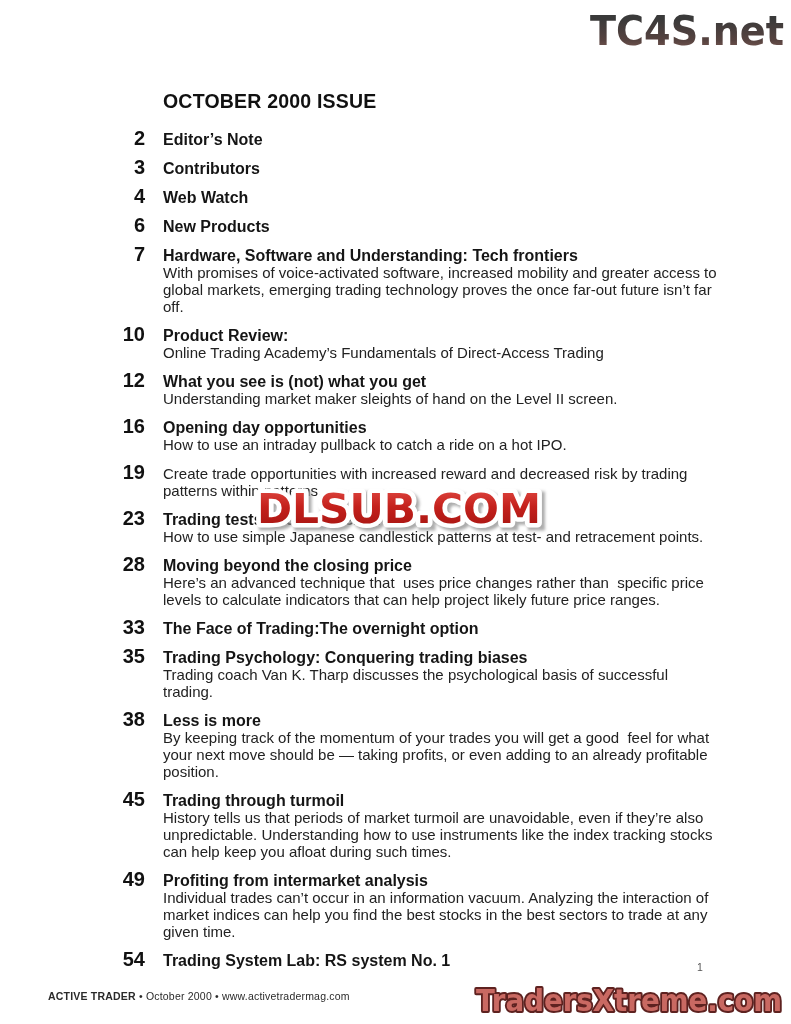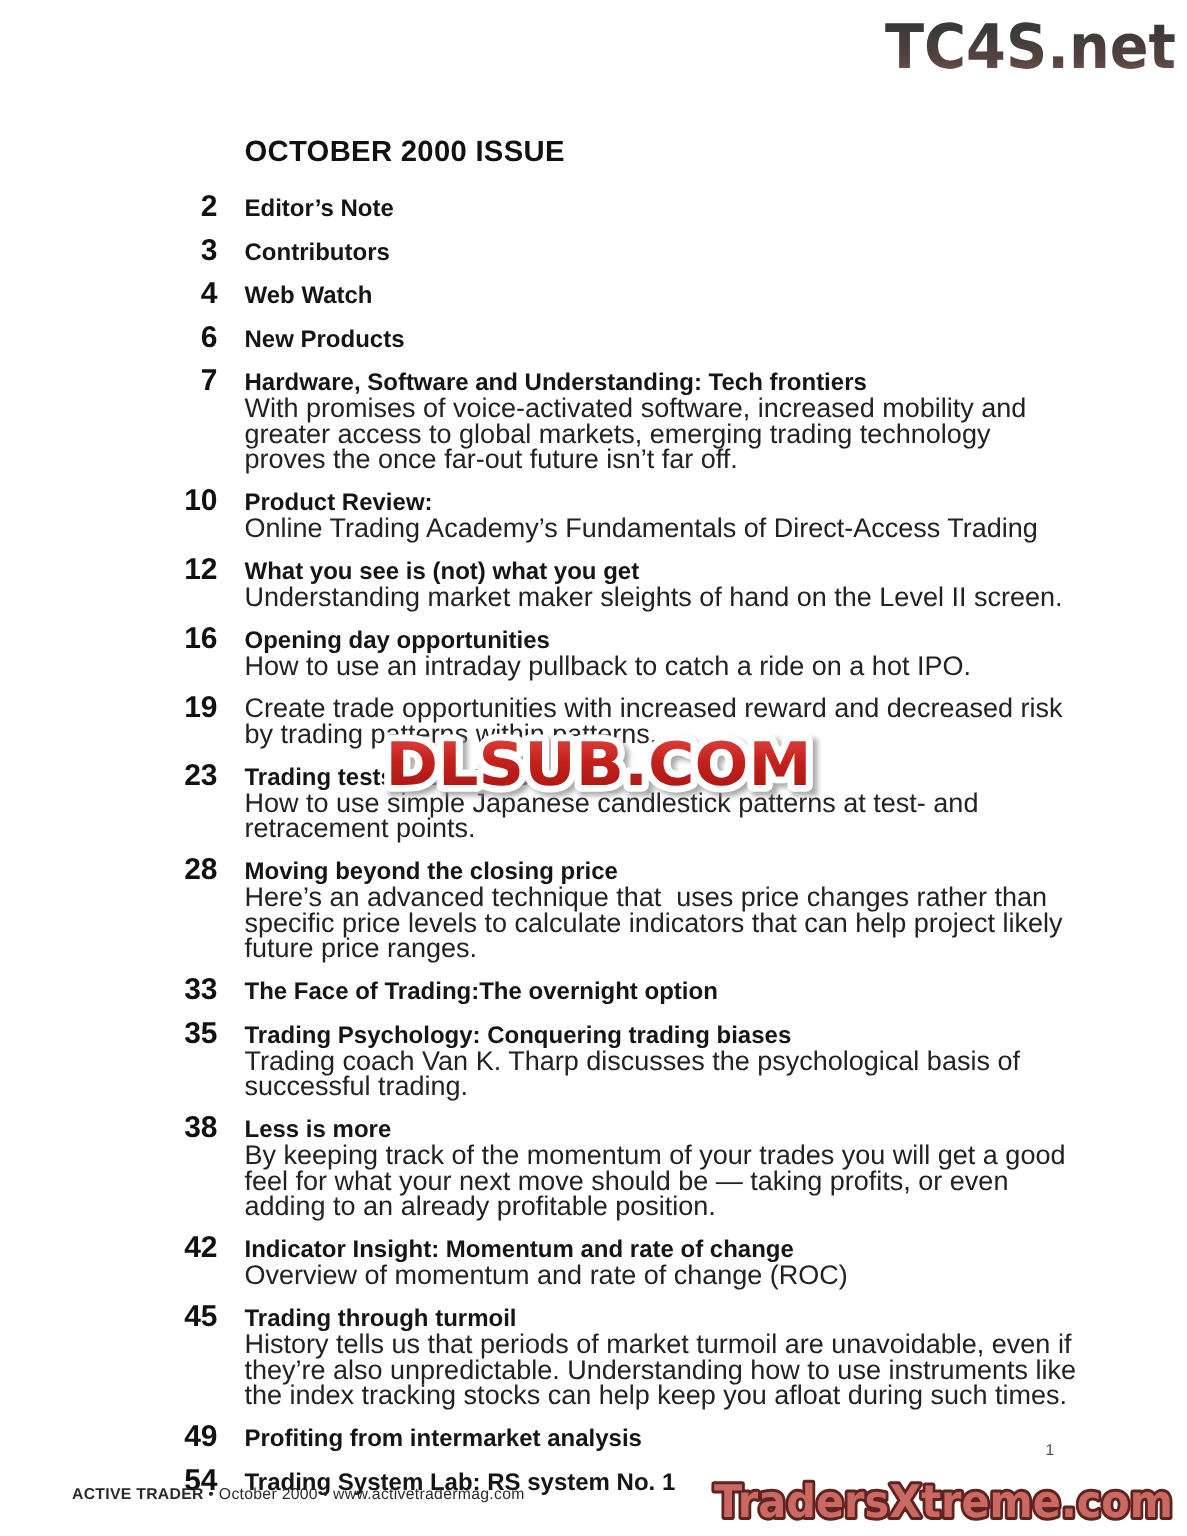--- a/index.html
+++ b/index.html
@@ -13,21 +13,21 @@
     font-size:19.5px;font-weight:bold;letter-spacing:.2px;color:#111;
     margin:0 0 17px 115px;
   }
   .row{display:flex;align-items:baseline;margin-bottom:11px;}
   .num{
     width:97px;flex:0 0 97px;text-align:right;margin-right:18px;
     font-size:20px;font-weight:bold;color:#111;line-height:17px;
   }
   .text{width:556px;}
   .title{font-size:16px;font-weight:bold;line-height:17px;color:#151515;}
-  .desc{font-size:18px;line-height:17px;color:#222;white-space:pre-wrap;}
+  .desc{font-size:15px;line-height:17px;color:#222;white-space:pre-wrap;}
   .footer-line{
     position:absolute;left:48px;top:990px;font-size:10.5px;color:#2a2a2a;letter-spacing:.2px;
   }
   .footer-line b{font-weight:bold;}
   .page-num{position:absolute;left:697px;top:961px;font-size:10.5px;color:#555;}
   .wm{position:absolute;pointer-events:none;}
   .wm-tc4s{top:4px;right:4px;}
   .wm-dlsub{left:250px;top:482px;}
   .wm-txc{right:2px;top:981px;}
 </style>
@@ -138,37 +138,31 @@
           </div>
         </div>
         <div class="row">
           <div class="num">38</div>
           <div class="text">
             <div class="title">Less is more</div>
             <div class="desc">By keeping track of the momentum of your trades you will get a good  feel for what your next move should be — taking profits, or even adding to an already profitable position.</div>
           </div>
         </div>
         <div class="row">
-          <div class="num">42</div>
-          <div class="text">
-            <div class="title">Indicator Insight: Momentum and rate of change</div>
-            <div class="desc">Overview of momentum and rate of change (ROC)</div>
-          </div>
-        </div>
-        <div class="row">
           <div class="num">45</div>
           <div class="text">
             <div class="title">Trading through turmoil</div>
             <div class="desc">History tells us that periods of market turmoil are unavoidable, even if they’re also unpredictable. Understanding how to use instruments like the index tracking stocks can help keep you afloat during such times.</div>
           </div>
         </div>
         <div class="row">
           <div class="num">49</div>
           <div class="text">
             <div class="title">Profiting from intermarket analysis</div>
+            <div class="desc">Individual trades can’t occur in an information vacuum. Analyzing the interaction of market indices can help you find the best stocks in the best sectors to trade at any given time.</div>
           </div>
         </div>
         <div class="row">
           <div class="num">54</div>
           <div class="text">
             <div class="title">Trading System Lab: RS system No. 1</div>
           </div>
         </div>
       </div>
   </div>

